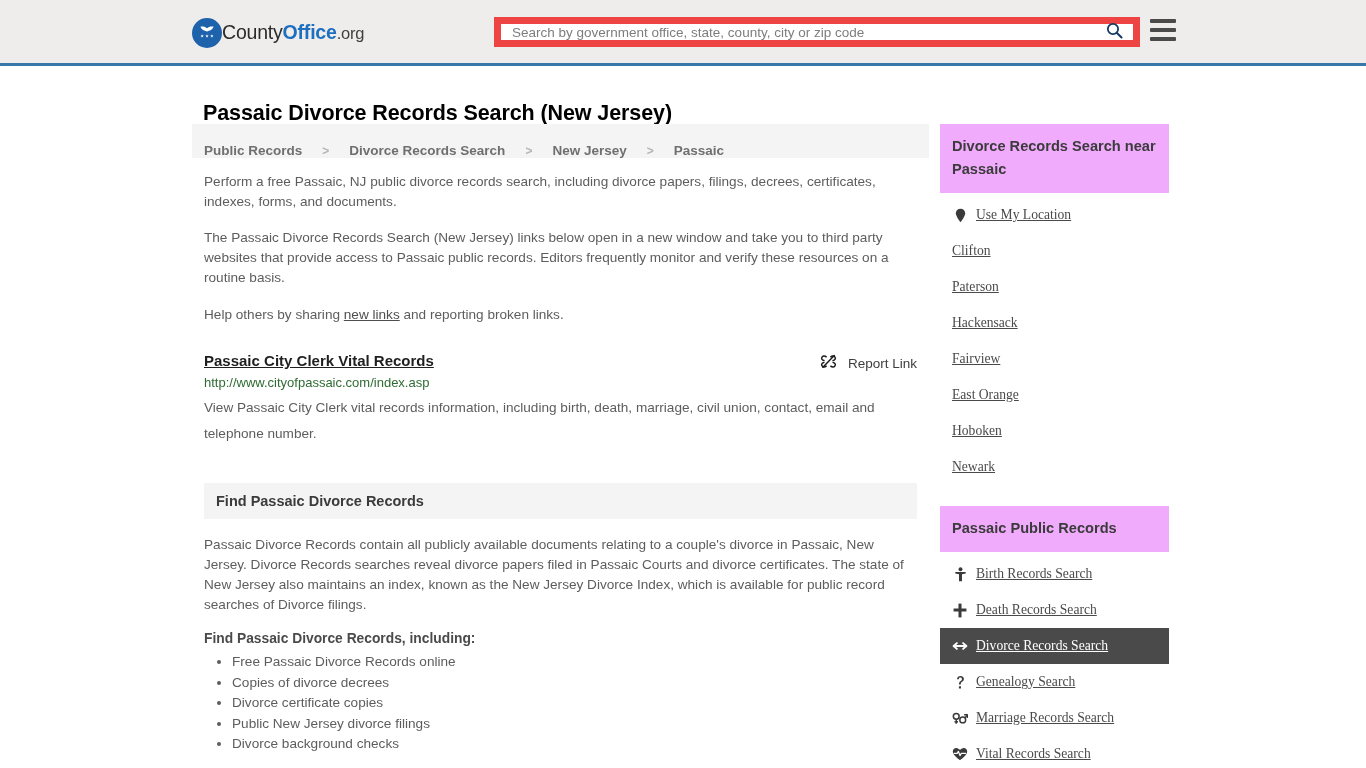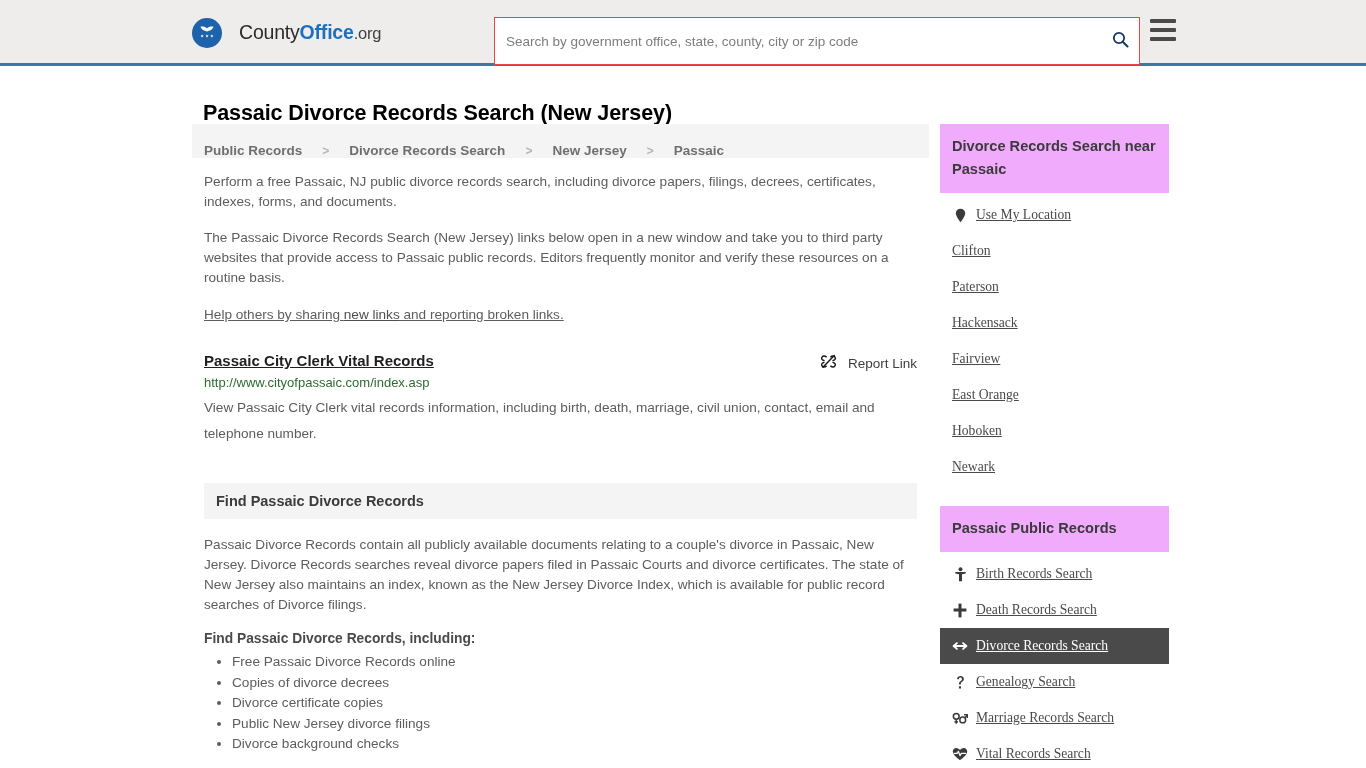--- a/index.html
+++ b/index.html
@@ -20,21 +20,21 @@
     display: flex;
     align-items: center;
     position: relative;
   }
   .brand {
     position: absolute;
     left: 192px;
     top: 18px;
     display: flex;
     align-items: center;
-    gap: 17px;
+    gap: 0;
     text-decoration: none;
   }
   .brand-mark {
     width: 30px; height: 30px;
     border-radius: 50%;
     background: #1d62ab;
     display: flex;
     flex-direction: column;
     align-items: center;
     justify-content: center;
@@ -49,23 +49,23 @@
   }
   .bt-county { color: #2b2b2b; }
   .bt-office { color: #1d6fc0; font-weight: bold; }
   .bt-org    { color: #3f3f3f; font-size: 16.5px; }
 
   .search-wrap {
     position: absolute;
     left: 494px;
     top: 17px;
     width: 646px;
-    height: 48px;
+    height: 30px;
     background: #ffffff;
-    border: 1px solid #ef4444;
+    border: 7px solid #ef4444;
     display: flex;
     align-items: center;
   }
   .search-input {
     flex: 1 1 auto;
     border: 0;
     outline: 0;
     height: 28px;
     padding: 0 10px 0 11px;
     font-family: "Liberation Sans", sans-serif;
@@ -138,21 +138,21 @@
   .breadcrumb .sep { color: #b4b4b4; font-size: 12px; }
   .breadcrumb .current { color: #6f6f6f; }
 
   .body-text {
     font-size: 13.6px;
     line-height: 20px;
     color: #5d5d5d;
     margin: 14px 12px 0 12px;
   }
   .body-text.p2 { margin-top: 16px; }
-  .body-text.p3 { margin-top: 17px; text-decoration: underline; }
+  .body-text.p3 { margin-top: 17px; }
   .body-text a {
     color: #4f4f4f;
     text-decoration: underline;
   }
 
   .result {
     margin: 27px 12px 0 12px;
     position: relative;
   }
   .result-title {

